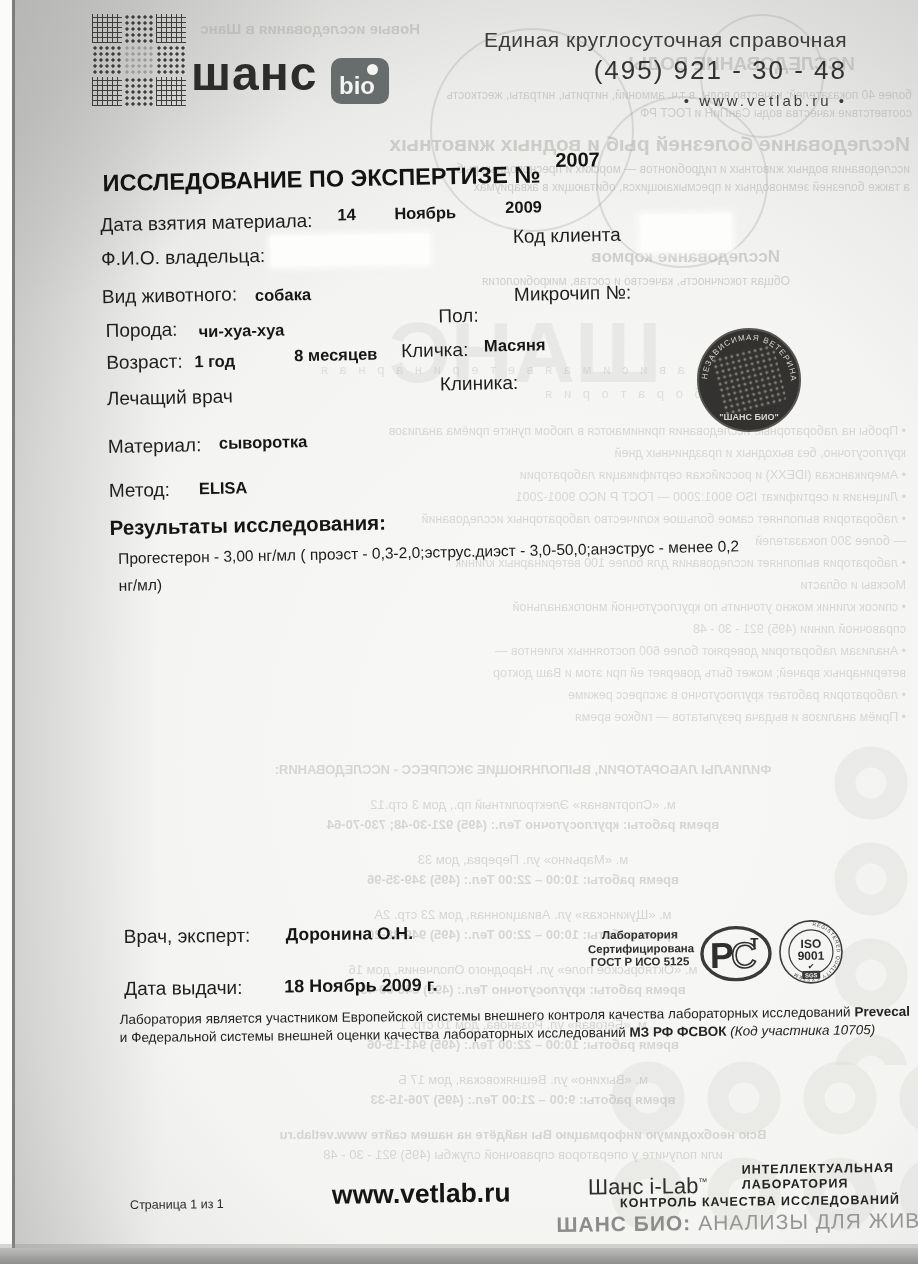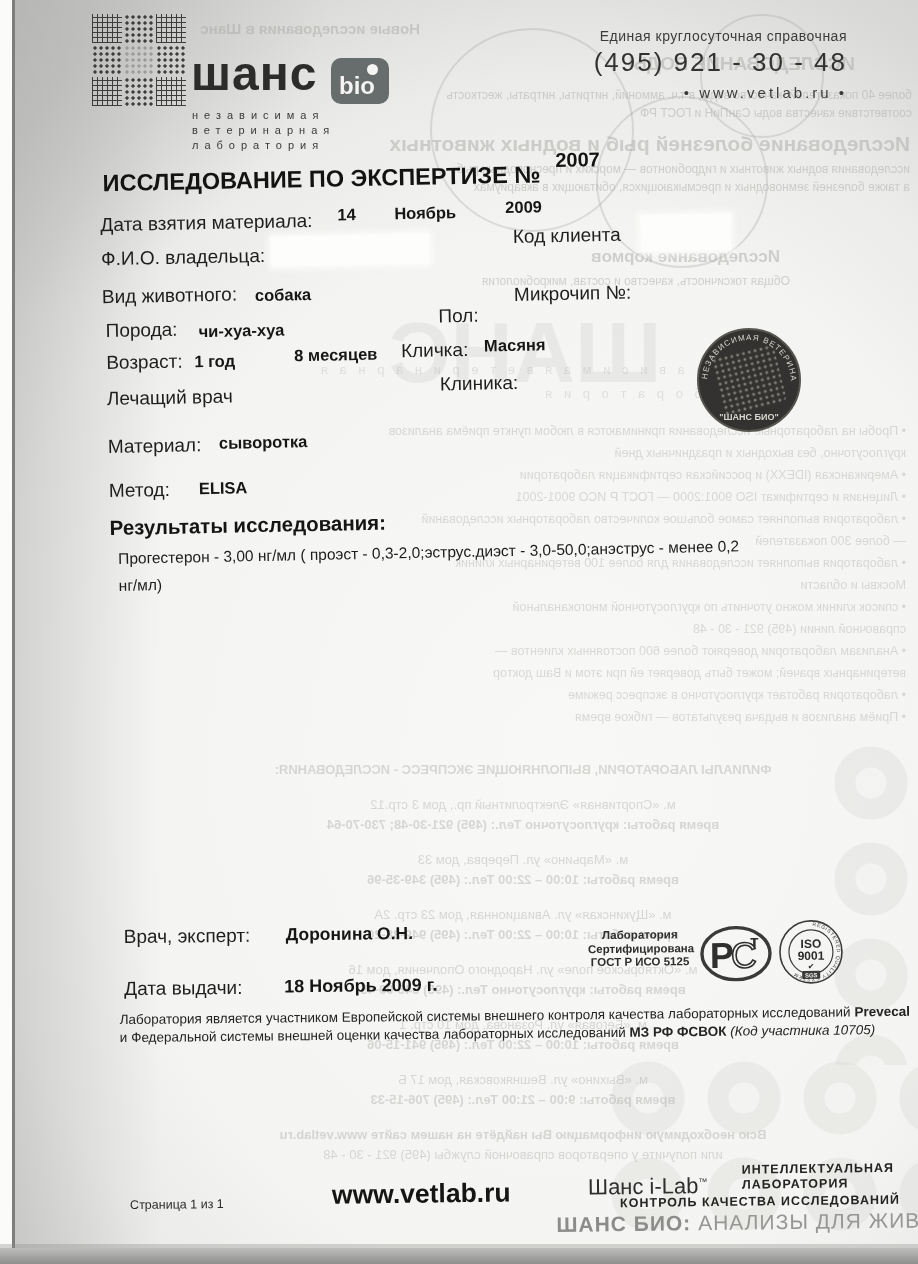--- a/index.html
+++ b/index.html
@@ -37,21 +37,21 @@
       repeating-linear-gradient(0deg,#3d3d3b 0 1.4px,transparent 1.4px 5px),
       repeating-linear-gradient(90deg,#3d3d3b 0 1.4px,transparent 1.4px 5px);}
   .cell-dot{background-image:radial-gradient(#3d3d3b 1.5px,transparent 1.7px);background-size:6px 6px;}
   .cell-dotl{background-image:radial-gradient(#9c9c9a 1.5px,transparent 1.7px);background-size:6px 6px;}
   .brand{font-size:48px;font-weight:bold;color:#2c2c2a;letter-spacing:1px;}
   .bio-badge{width:58px;height:46px;background:#676c6d;border-radius:10px;color:#f4f4f2;text-align:center;}
   .bio-badge .dot{position:absolute;left:36px;top:6px;width:11px;height:11px;border-radius:50%;background:#f4f4f2;}
   .bio-badge .txt{position:absolute;left:0;right:6px;top:14px;font-size:24px;font-weight:bold;}
   .tagline div{font-size:11px;letter-spacing:6px;color:#3a3a38;line-height:15px;white-space:nowrap;}
   .contact{text-align:right;color:#3c3c3a;}
-  .contact .l1{font-size:14px;letter-spacing:.5px;}
+  .contact .l1{font-size:21px;letter-spacing:.5px;}
   .contact .ph{font-size:26px;letter-spacing:2px;margin-top:3px;color:#323230;}
   .contact .st{font-size:15px;letter-spacing:3px;margin-top:6px;}
   
   .lbl{font-size:19px;color:#1e1e1c;white-space:nowrap;}
   .val{font-size:16.5px;font-weight:bold;color:#161614;white-space:nowrap;}
   .redact{background:#fdfdfc;box-shadow:0 0 6px 3px rgba(252,252,250,.95);}
   .h-title{font-size:23.5px;font-weight:bold;color:#131311;white-space:nowrap;}
   .results-h{font-size:20.5px;font-weight:bold;color:#151513;}
   .res{font-size:15.5px;color:#1c1c1a;white-space:nowrap;}
   .small-cert{font-size:11.5px;font-weight:bold;line-height:13.5px;text-align:center;color:#2e2e2c;}
@@ -133,25 +133,20 @@
       <div class="cell-dotl"></div>
       <div class="cell-dot"></div>
     <div class="cell-sq"></div>
       <div class="cell-dot"></div>
       <div class="cell-sq"></div>
   </div>
   <div class="abs brand" style="left:191px;top:46px;">шанс</div>
   <div class="abs bio-badge" style="left:331px;top:58px;">
     <div class="dot"></div>
     <div class="txt">bio</div>
-  </div>
-  <div class="abs tagline" style="left:192px;top:108px;">
-    <div>независимая</div>
-    <div>ветеринарная</div>
-    <div>лаборатория</div>
   </div>
   <div class="abs contact" style="right:71px;top:28px;">
     <div class="l1">Единая круглосуточная справочная</div>
     <div class="ph">(495) 921 - 30 - 48</div>
     <div class="st">• www.vetlab.ru •</div>
   </div>
 
   <div class="abs" style="left:0;top:0;width:918px;height:700px;transform:rotate(-1.15deg);transform-origin:110px 200px;">
     <div class="abs h-title" style="left:103px;top:170px;">ИССЛЕДОВАНИЕ ПО ЭКСПЕРТИЗЕ №</div>
     <div class="abs h-title" style="left:556px;top:158px;font-size:20px;">2007</div>

